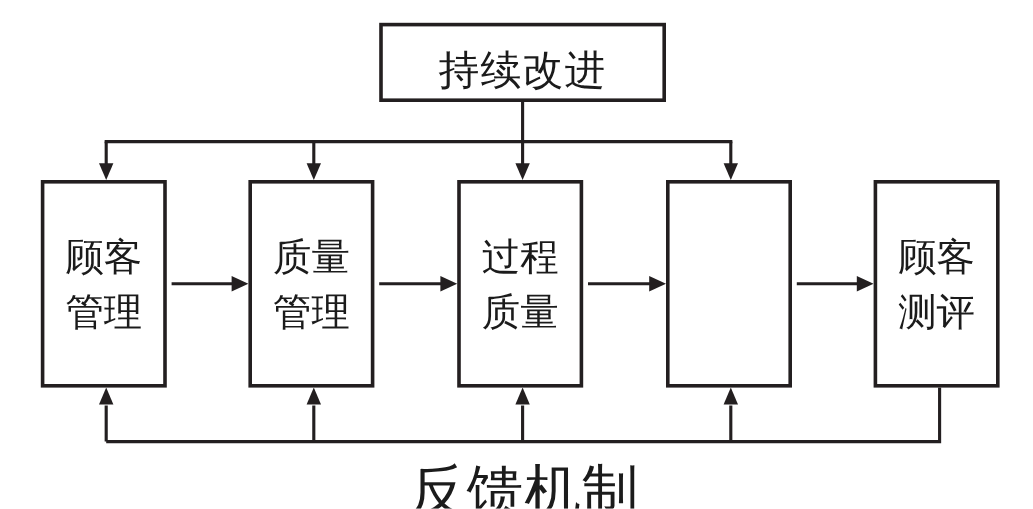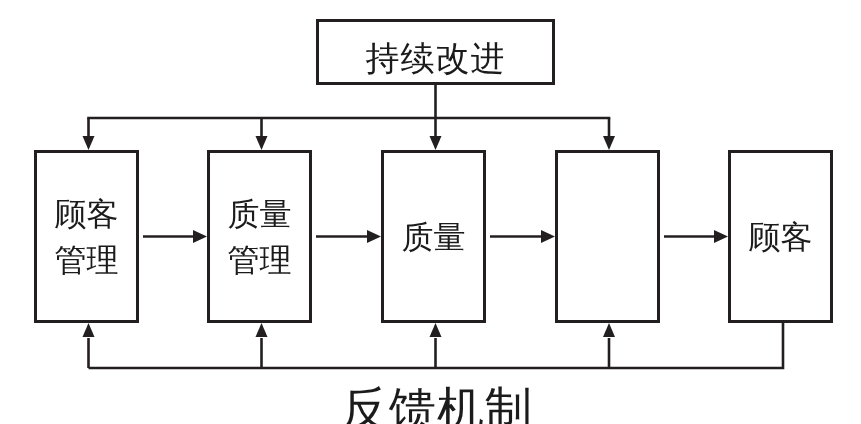--- a/index.html
+++ b/index.html
@@ -100,25 +100,27 @@
     <span>顾客</span>
     <span>管理</span>
   </div>
 
   <div class="pbox" style="left:207px">
     <span>质量</span>
     <span>管理</span>
   </div>
 
   <div class="pbox" style="left:381px">
+    <span>过程</span>
     <span>质量</span>
   </div>
 
   <div class="pbox" style="left:555px">
   </div>
 
   <div class="pbox" style="left:728px">
     <span>顾客</span>
+    <span>测评</span>
   </div>
 
   <div class="flabel">反馈机制</div>
 
 </div>
 
 </body></html>

